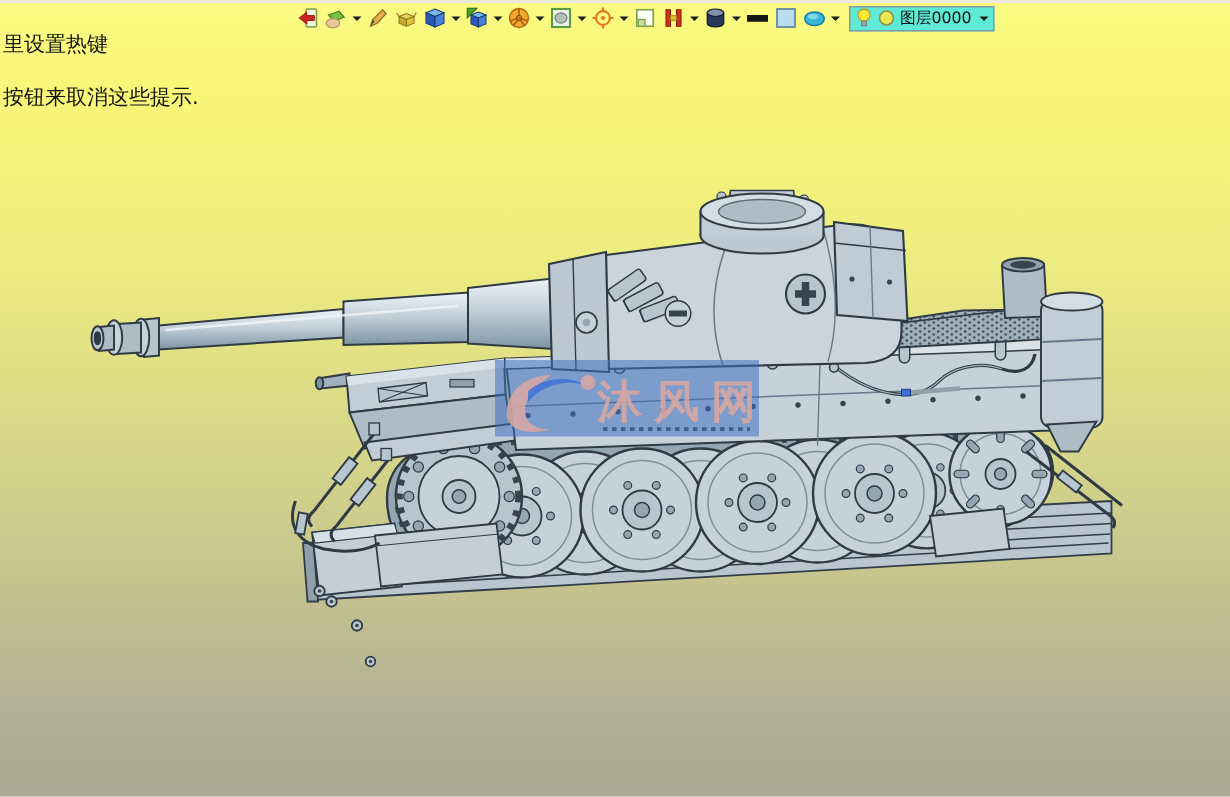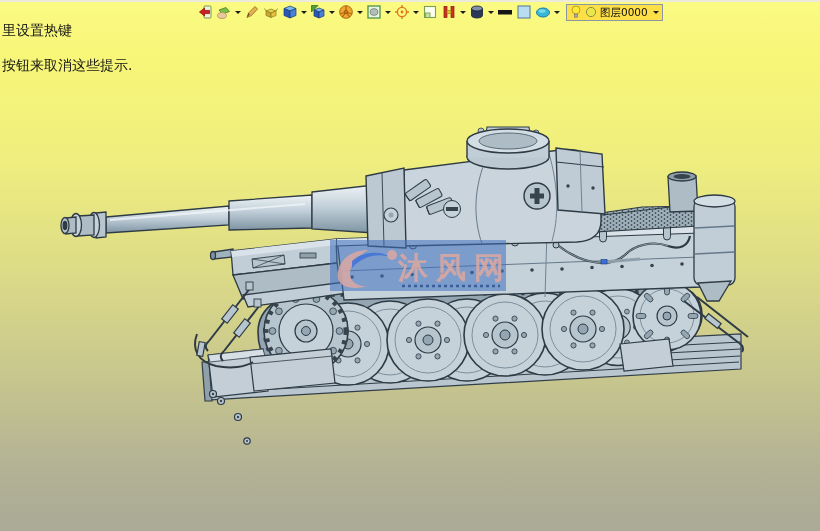--- a/index.html
+++ b/index.html
@@ -7,21 +7,21 @@
     width:820px;height:531px;overflow:hidden;position:relative;
     font-family:"DejaVu Sans",sans-serif;
     background:linear-gradient(180deg,#fbfa82 0%,#f7f678 12%,#efee7e 30%,#dddc87 50%,#c6c58e 72%,#b3b295 88%,#aaaa96 100%);
   }
   .top-strip{position:absolute;left:0;top:0;width:820px;height:2px;background:#eceadb;}
   .notice{position:absolute;left:2px;top:2px;font-size:14px;line-height:11.5px;color:#141414;white-space:pre;}
   .toolbar{position:absolute;left:196px;top:3px;height:18px;display:flex;align-items:center;}
   .tbtn{width:17px;height:17px;margin-right:2px;display:flex;align-items:center;justify-content:center;}
   .dd{width:7px;height:17px;margin-right:2px;display:flex;align-items:center;justify-content:center;}
   .dd::after{content:"";border-left:3px solid transparent;border-right:3px solid transparent;border-top:3.5px solid #1c1c1c;}
-  .combo{margin-left:4px;height:17px;background:#fde047;border:1px solid #8a97a4;display:flex;align-items:center;padding:0 3px;gap:3px;box-sizing:border-box;}
+  .combo{margin-left:4px;height:17px;background:#5eead4;border:1px solid #8a97a4;display:flex;align-items:center;padding:0 3px;gap:3px;box-sizing:border-box;}
   .combo-text{font-size:10.5px;color:#101010;line-height:15px;}
   .combo-arrow{margin-left:2px;border-left:3px solid transparent;border-right:3px solid transparent;border-top:3.5px solid #1c1c1c;width:0;height:0;}
   .viewport{position:absolute;left:0;top:0;width:756px;height:531px;}
   svg text{font-family:"DejaVu Sans",sans-serif;}
 </style>
 </head>
 <body>
 
 <div class="top-strip"></div>
 

